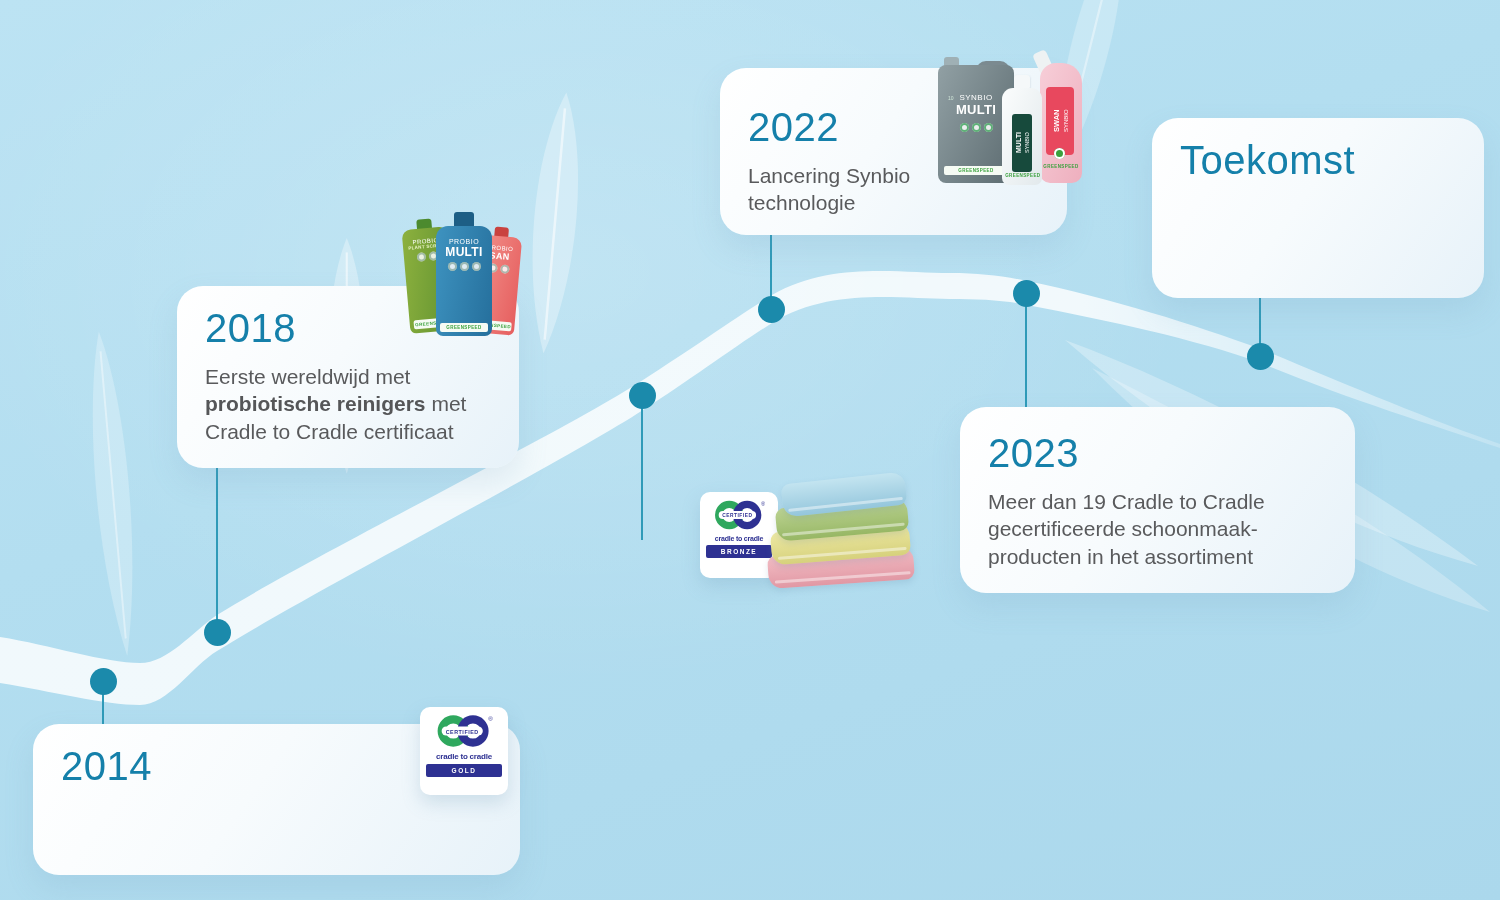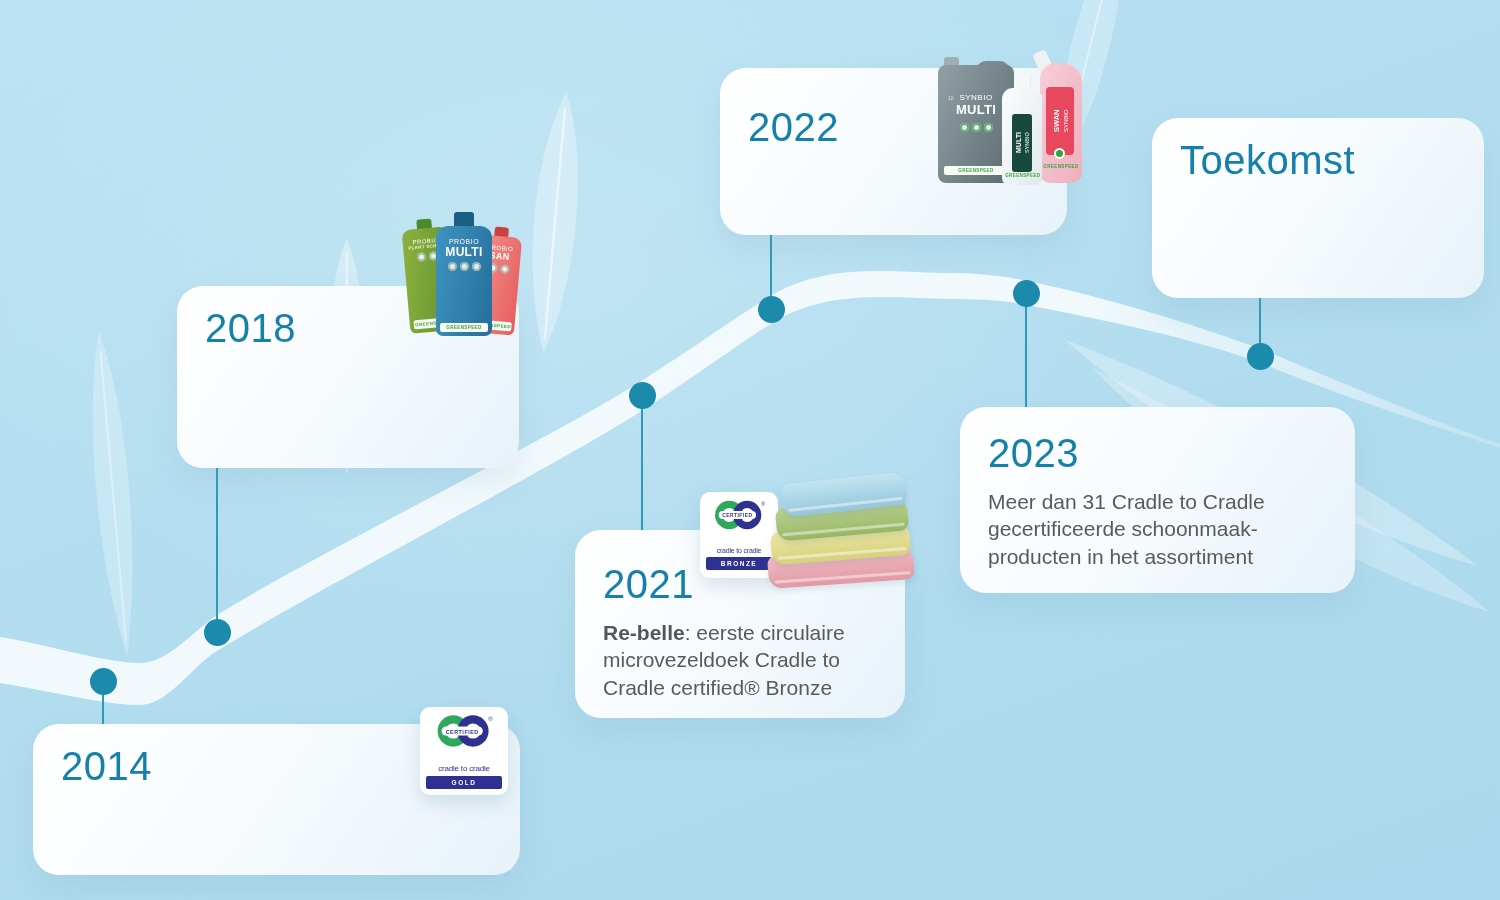--- a/index.html
+++ b/index.html
@@ -20,21 +20,21 @@
     background:linear-gradient(125deg,#ffffff 0%,#f7fbfd 45%,#e7f2f9 100%);
     box-shadow:0 14px 30px rgba(110,155,185,.16);}
   .year{margin:0 0 12px 0;font-size:40px;font-weight:400;color:#1580aa;letter-spacing:.5px;}
   .body{margin:0;font-size:21px;line-height:1.3;color:#595a5c;}
   .body .b{font-weight:700;color:#555658;}
 
   
   .c2c{position:absolute;background:#ffffff;border-radius:10px;z-index:3;
     box-shadow:0 8px 18px rgba(110,155,185,.25);display:flex;flex-direction:column;
     align-items:center;box-sizing:border-box;padding:7px 6px 6px 6px;}
-  .c2c .brand{font-size:8px;font-weight:400;color:#2e3192;letter-spacing:-.2px;margin:16px 0 3px 0;white-space:nowrap;}
+  .c2c .brand{font-size:8px;font-weight:700;color:#2e3192;letter-spacing:-.2px;margin:4px 0 3px 0;white-space:nowrap;}
   .c2c .level{width:100%;background:#2e3192;color:#ffffff;font-size:6.5px;font-weight:700;
     letter-spacing:1.5px;text-align:center;padding:3px 0;border-radius:2px;}
 
   
   .cluster{position:absolute;z-index:3;}
   .bottle{position:absolute;}
   .bcap{position:absolute;left:50%;transform:translateX(-50%);border-radius:3px 3px 2px 2px;}
   .bbody{position:absolute;display:flex;flex-direction:column;align-items:center;
     box-sizing:border-box;overflow:hidden;}
   .lbl-title{color:#fff;font-weight:400;letter-spacing:.5px;}
@@ -113,34 +113,32 @@
   <div class="dot" style="left:758px;top:296px"></div>
   <div class="dot" style="left:1013px;top:280px"></div>
   <div class="dot" style="left:1247px;top:343px"></div>
 
   <section class="card" style="--l:33px;--t:724px;--w:487px;--h:151px">
     <h2 class="year">2014</h2>
   </section>
 
   <section class="card" style="--l:177px;--t:286px;--w:342px;--h:182px">
     <h2 class="year">2018</h2>
-  </section>
-
-  <section class="card" style="--l:575px;--t:530px;--w:330px;--h:188px">
-    <h2 class="year" style="margin-top:12px">2021</h2>
-    <p class="body" style="width:270px"><span class="b">Re-belle</span><span>: eerste circulaire microvezeldoek Cradle to Cradle certified® Bronze</span></p>
-  </section>
+    <p class="body" style="width:278px"><span>Eerste wereldwijd met </span><span class="b">probiotische reinigers</span><span> met Cradle to Cradle certificaat</span></p>
+  </section>
+
 
   <section class="card" style="--l:720px;--t:68px;--w:347px;--h:167px">
     <h2 class="year" style="margin-top:17px">2022</h2>
+    <p class="body" style="width:190px"><span>Lancering Synbio technologie</span></p>
   </section>
 
   <section class="card" style="--l:960px;--t:407px;--w:395px;--h:186px">
     <h2 class="year" style="margin-top:4px">2023</h2>
-    <p class="body" style="width:310px"><span>Meer dan 31 Cradle to Cradle gecertificeerde schoonmaak-producten in het assortiment</span></p>
+    <p class="body" style="width:310px"><span>Meer dan 19 Cradle to Cradle gecertificeerde schoonmaak-producten in het assortiment</span></p>
   </section>
 
   <section class="card" style="--l:1152px;--t:118px;--w:332px;--h:180px">
     <h2 class="year">Toekomst</h2>
   </section>
 
   <div class="c2c" style="left:420px;top:707px;width:88px;height:88px">
     <svg width="58" height="34" viewBox="0 0 64 38">
       <circle cx="20" cy="19" r="13" fill="none" stroke="#2fa85e" stroke-width="9"></circle>
       <circle cx="42" cy="19" r="13" fill="none" stroke="#2e3192" stroke-width="9"></circle>

